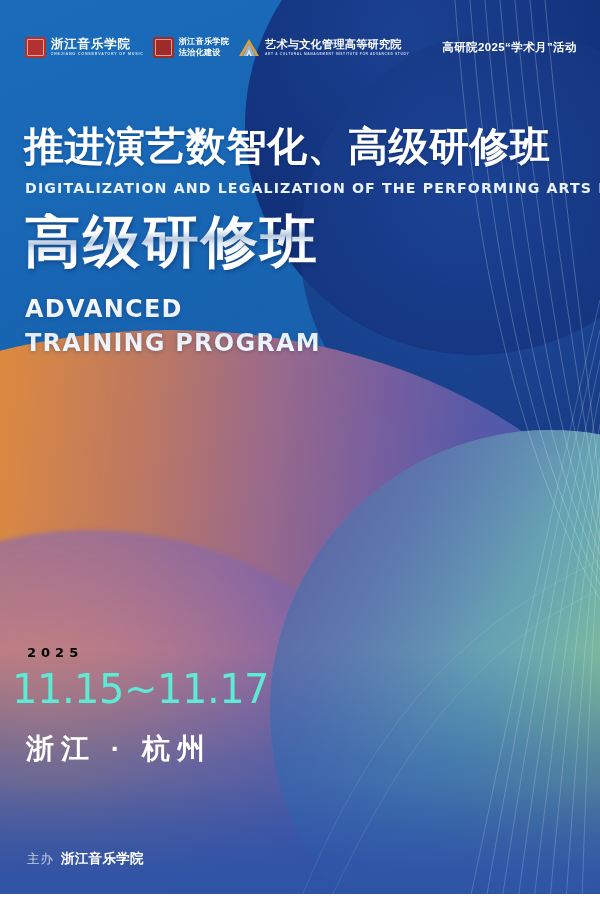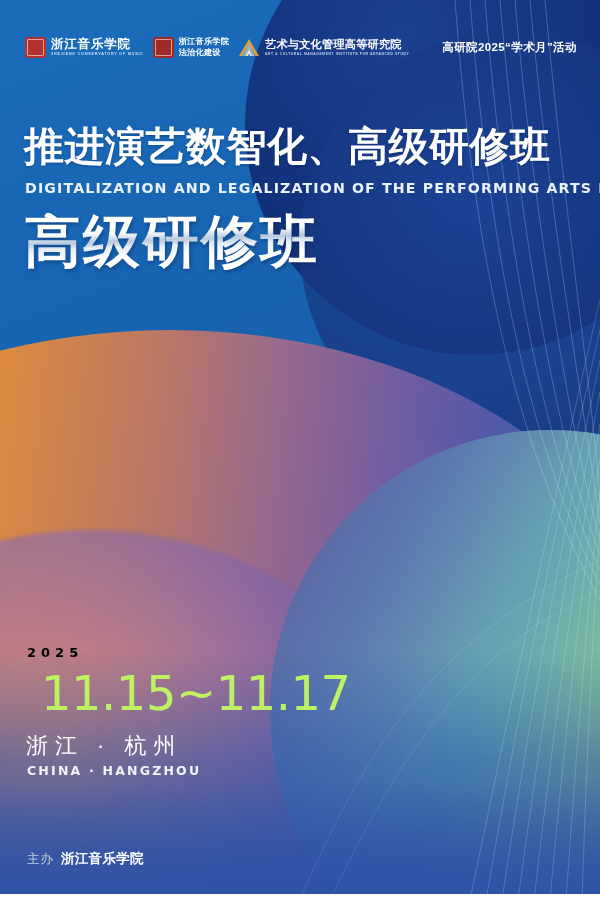--- a/index.html
+++ b/index.html
@@ -210,28 +210,28 @@
   .sub-en div { line-height:1.42; }
 
   
   .year {
     position:absolute; left:27px; top:646px;
     font-size:13px; font-weight:700; color:#000000;
     letter-spacing:5px; line-height:1;
     font-family:"DejaVu Sans","Liberation Sans",sans-serif;
   }
   .dates {
-    position:absolute; left:41px; top:668px;
-    font-size:48px; font-weight:400; color:#bef264;
+    position:absolute; left:12px; top:668px;
+    font-size:40px; font-weight:400; color:#5eead4;
     letter-spacing:-.5px; line-height:1.05; white-space:nowrap;
     font-family:"DejaVu Sans","Liberation Sans",sans-serif;
   }
   .city-cn {
     position:absolute; left:26px; top:735px;
-    font-size:22px; font-weight:400; color:#ffffff;
+    font-size:28px; font-weight:700; color:#ffffff;
     letter-spacing:7px; line-height:1; white-space:nowrap;
   }
   .city-en {
     position:absolute; left:27px; top:765px;
     font-size:12.5px; font-weight:600; color:#f0f3f8;
     letter-spacing:2.2px; line-height:1; white-space:nowrap;
     font-family:"DejaVu Sans","Liberation Sans",sans-serif;
   }
 
   
@@ -326,25 +326,28 @@
         </span>
       </div>
 
       <span class="header-tag">高研院2025“学术月”活动</span>
     </div>
 
     <div class="title-cn">推进演艺数智化、高级研修班</div>
     <div class="title-en">DIGITALIZATION AND LEGALIZATION OF THE PERFORMING ARTS INDUSTRY</div>
 
     <div class="sub-cn">高级研修班</div>
+    <div class="sub-en">
+      <div>ADVANCED</div>
+      <div>TRAINING PROGRAM</div>
+    </div>
 
     <div class="year">2025</div>
     <div class="dates">11.15~11.17</div>
     <div class="city-cn">浙江 · 杭州</div>
-    <div class="city-en">CHINA · HANGZHOU</div>
 
     <div class="orgs">
       <div class="org-row">
         <span class="org-key">主办</span>
         <span class="org-val">浙江音乐学院</span>
       </div>
     </div>
 
   </div>
 

